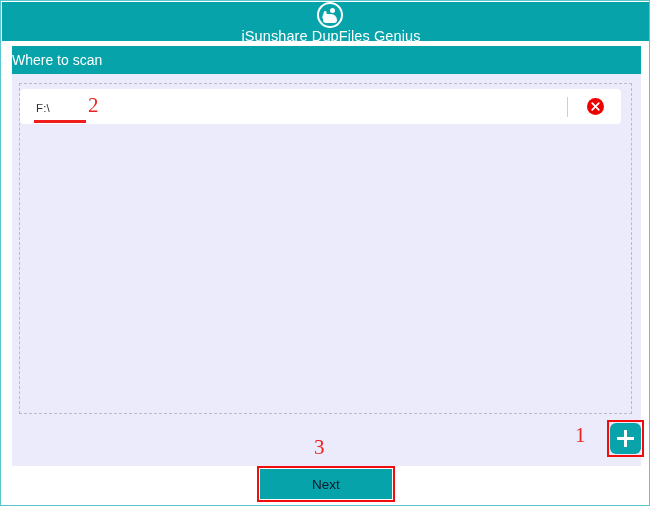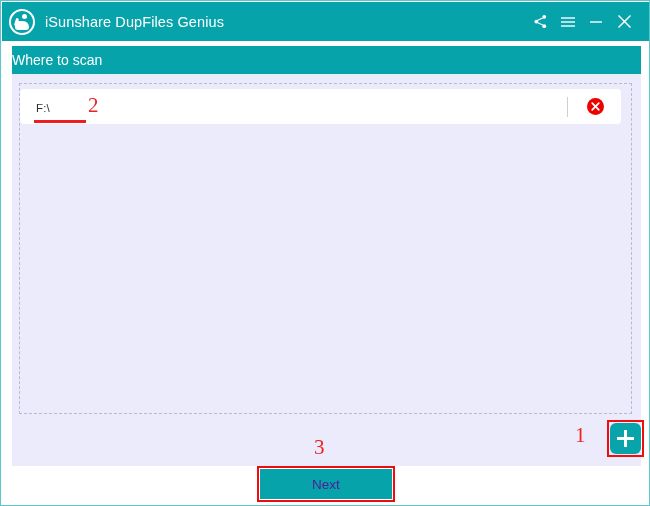--- a/index.html
+++ b/index.html
@@ -23,20 +23,21 @@
   
   .titlebar {
     position: absolute;
     left: 1px;
     top: 1px;
     width: 648px;
     height: 39px;
     background: #06a3ab;
     display: flex;
     align-items: center;
+    flex-direction: column;
   }
   .logo {
     width: 26px;
     height: 26px;
     margin-left: 7px;
     border-radius: 50%;
     border: 2px solid #ffffff;
     box-sizing: border-box;
     position: relative;
     flex: none;
@@ -256,21 +257,21 @@
     border: 2px solid #f20d0d;
     box-sizing: border-box;
   }
   .next-btn {
     position: absolute;
     left: 259px;
     top: 468px;
     width: 132px;
     height: 30px;
     background: #06a3ab;
-    color: #4c1d95;
+    color: #0f172a;
     border: none;
     font-size: 13.5px;
     font-family: "Liberation Sans", sans-serif;
     cursor: pointer;
     display: flex;
     align-items: center;
     justify-content: center;
   }
 </style>
 </head>

